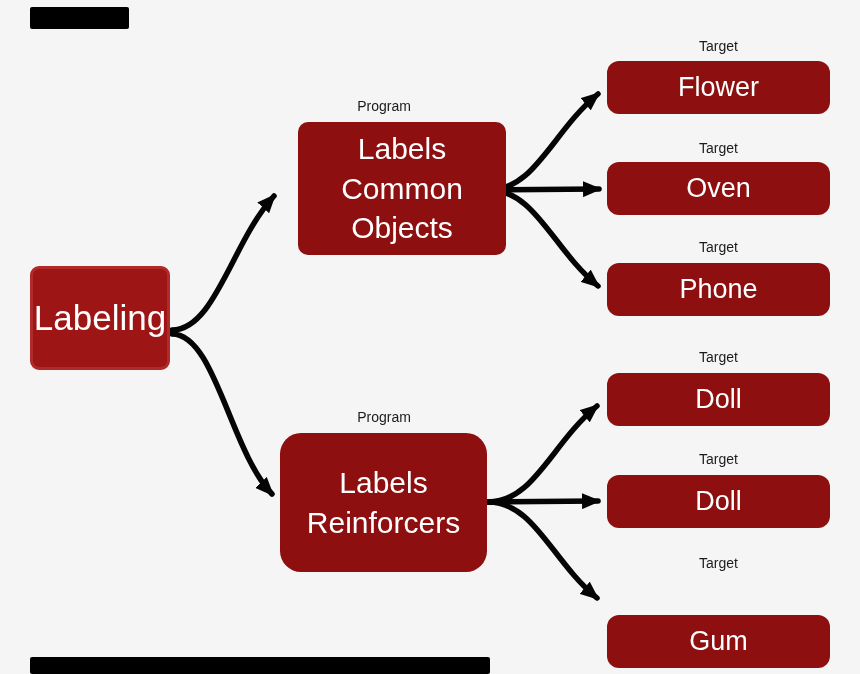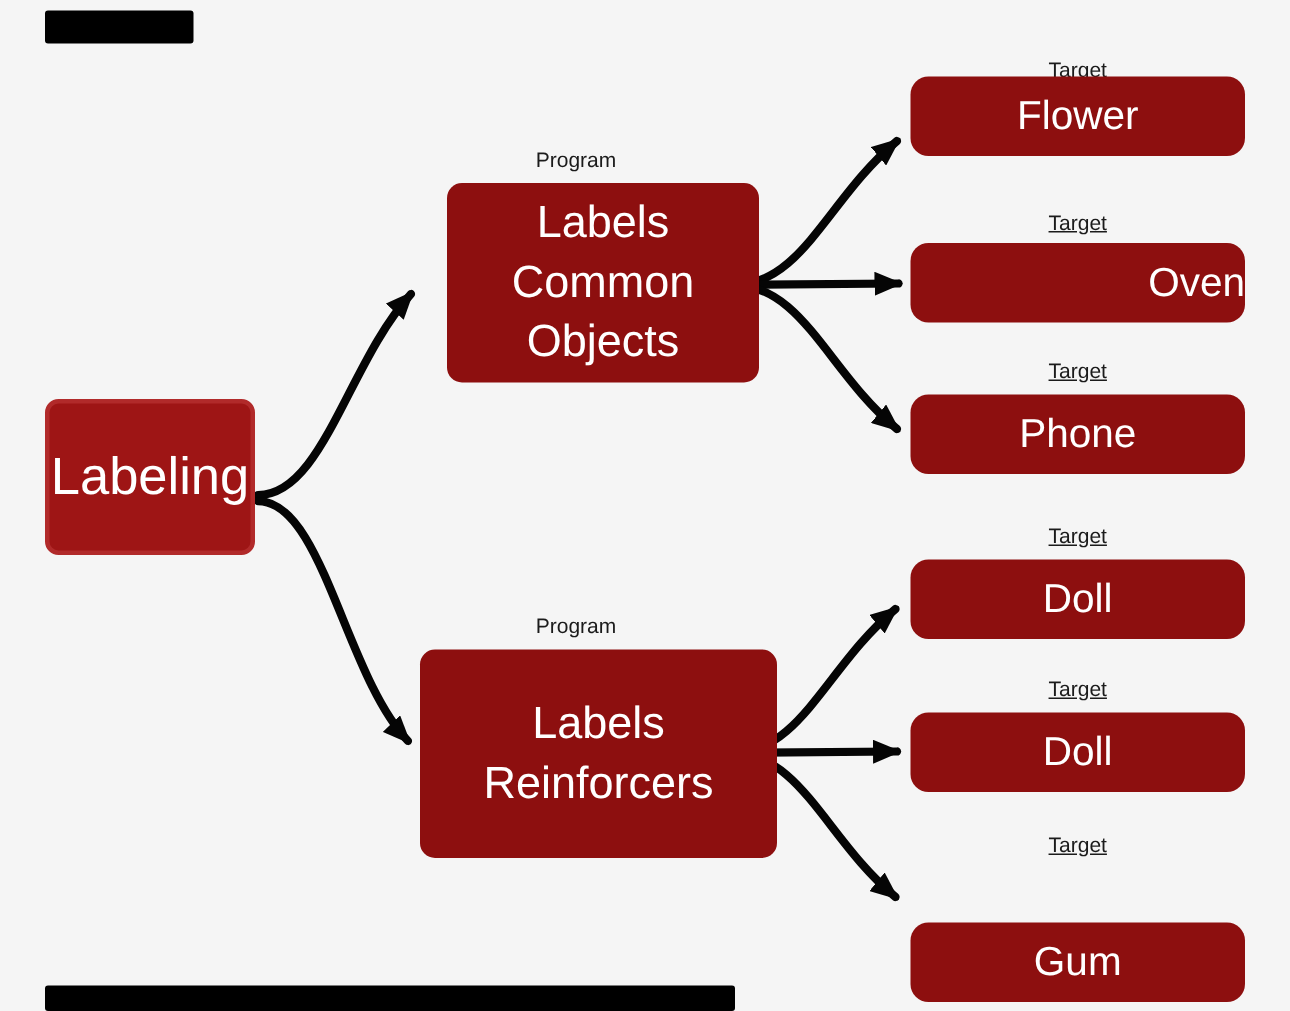--- a/index.html
+++ b/index.html
@@ -23,32 +23,32 @@
     cursor:pointer;
   }
   .node span{display:block;width:100%;}
   .n-skill{
     left:30px;top:266px;width:140px;height:104px;border-radius:9px;
     background:var(--skill_fill);border:3px solid var(--skill_border);
     font-size:35px;
   }
   .program{left:280px;width:208px;border-radius:10px;font-size:30px;line-height:1.32;padding:0 8px;}
   .n-program1{top:122px;height:133px;margin-left:18px;}
-  .n-program2{top:433px;height:139px;width:238px;}
+  .n-program2{top:433px;height:139px;width:207px;border-radius:21px;}
   .target{left:607px;width:223px;height:53px;border-radius:12px;font-size:27px;}
-  .n-target0{top:51px;}  .n-target1{top:162px;text-align:right;} .n-target2{top:263px;}
+  .n-target0{top:61px;}  .n-target1{top:162px;} .n-target2{top:263px;}
   .n-target3{top:373px;} .n-target4{top:475px;} .n-target5{top:575px;margin-top:40px;}
   .tag{
     position:absolute;color:var(--tag_text);font-size:14px;line-height:18px;
     text-align:center;
   }
   .t-skill{left:30px;top:252px;width:140px;}
   .t-program1{left:280px;top:97px;width:208px;}
   .t-program2{left:280px;top:408px;width:208px;}
-  .t-target{left:607px;width:223px;text-decoration:underline;}
+  .t-target{left:607px;width:223px;}
   .t-target0{top:37px;}  .t-target1{top:139px;} .t-target2{top:238px;}
   .t-target3{top:348px;} .t-target4{top:450px;} .t-target5{top:554px;}
   .redaction{position:absolute;background:var(--redaction);border-radius:2px;}
   .redaction-top{left:30px;top:7px;width:99px;height:22px;}
   .redaction-bottom{left:30px;top:657px;width:460px;height:17px;}
 </style>
 </head>
 <body>
 
 <div class="stage">

